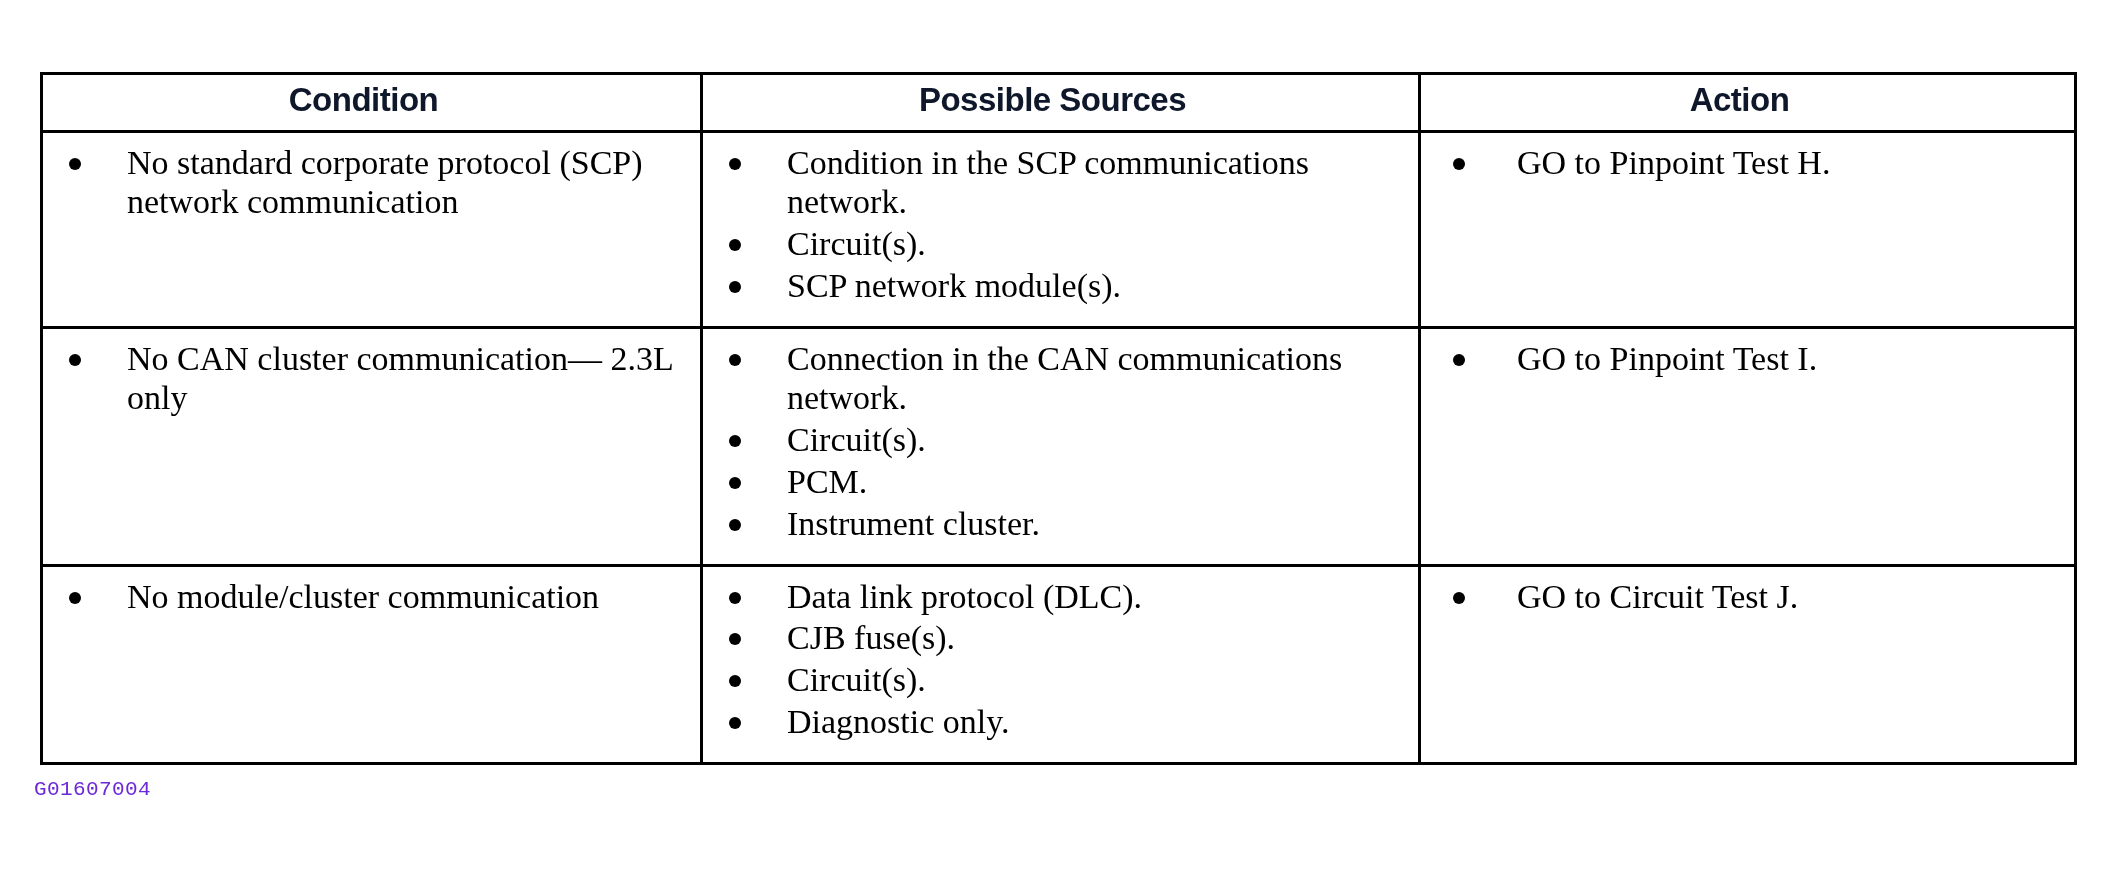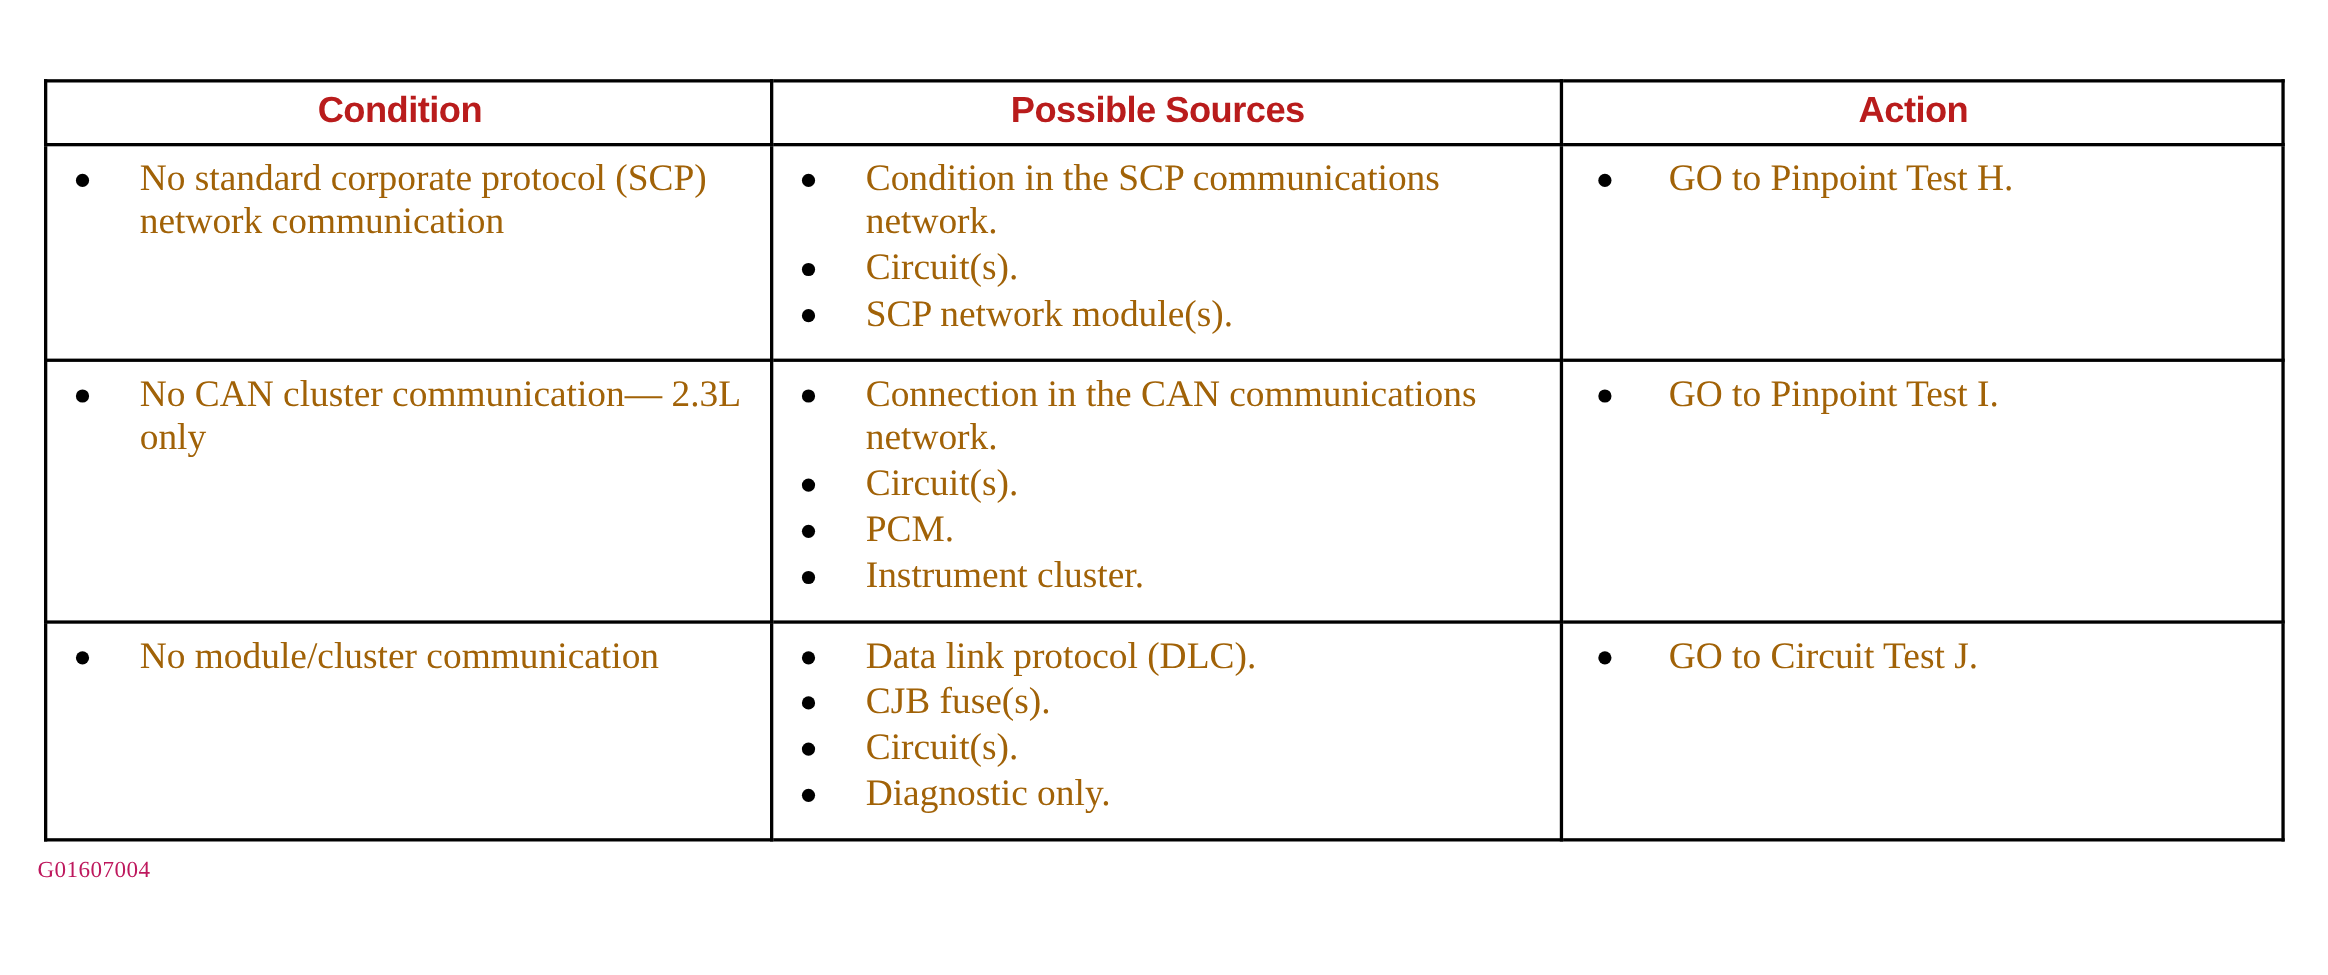--- a/index.html
+++ b/index.html
@@ -48,41 +48,41 @@
   }
 
   table.diag thead th {
     text-align: center;
     padding: 8px 22px 12px 6px;
     font-family: "Liberation Sans", sans-serif;
     font-weight: bold;
     font-size: 33px;
     letter-spacing: -0.5px;
     line-height: 1.05;
-    color: #b91c1c;
+    color: #0f172a;
   }
 
   table.diag tbody td {
     padding: 10px 10px 18px 10px;
   }
 
   ul.bullets {
     list-style: none;
     margin: 0;
     padding: 0;
   }
 
   ul.bullets > li {
     position: relative;
     padding-left: 74px;
     margin: 0 0 2px 0;
     font-size: 34px;
     line-height: 1.17;
     font-family: "Liberation Serif", serif;
-    color: #a16207;
+    color: #000000;
     text-align: left;
   }
 
   ul.bullets > li .bullet-dot {
     position: absolute;
     left: 16px;
     top: 15px;
     width: 12px;
     height: 12px;
     border-radius: 50%;
@@ -95,24 +95,24 @@
   }
 
   
   td.action-cell ul.bullets > li { padding-left: 86px; }
   td.action-cell ul.bullets > li .bullet-dot { left: 22px; }
 
   .fig-ref {
     position: absolute;
     left: 34px;
     top: 778px;
-    font-family: Liberation Serif, serif;
+    font-family: Liberation Mono, monospace;
     font-size: 21px;
     letter-spacing: 0.4px;
-    color: #be185d;
+    color: #6d28d9;
   }
 </style>
 </head>
 <body>
 
 <div class="page">
 
   <div class="table-wrap">
     <table class="diag">
       <colgroup>

